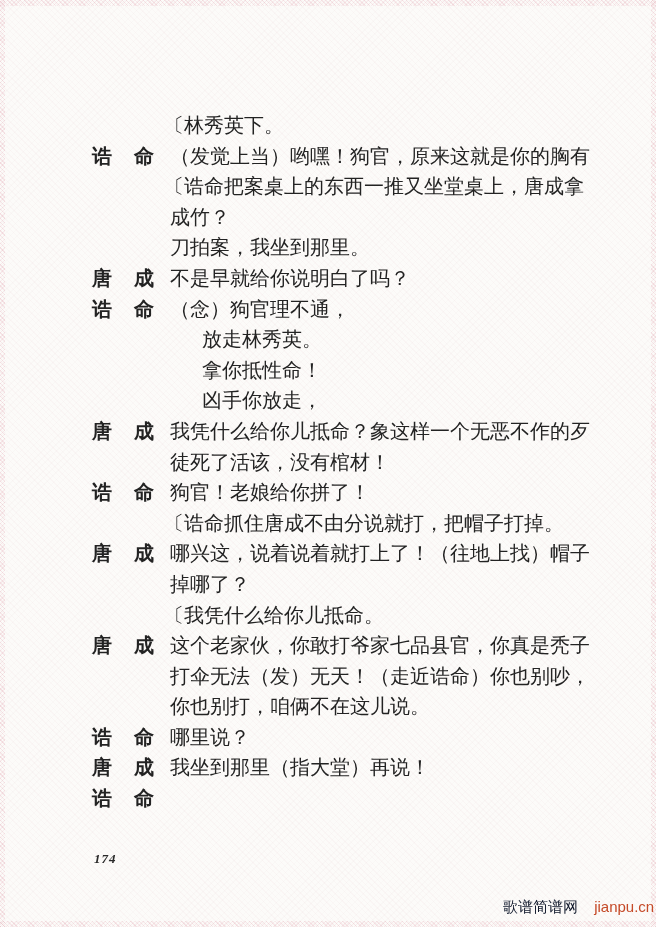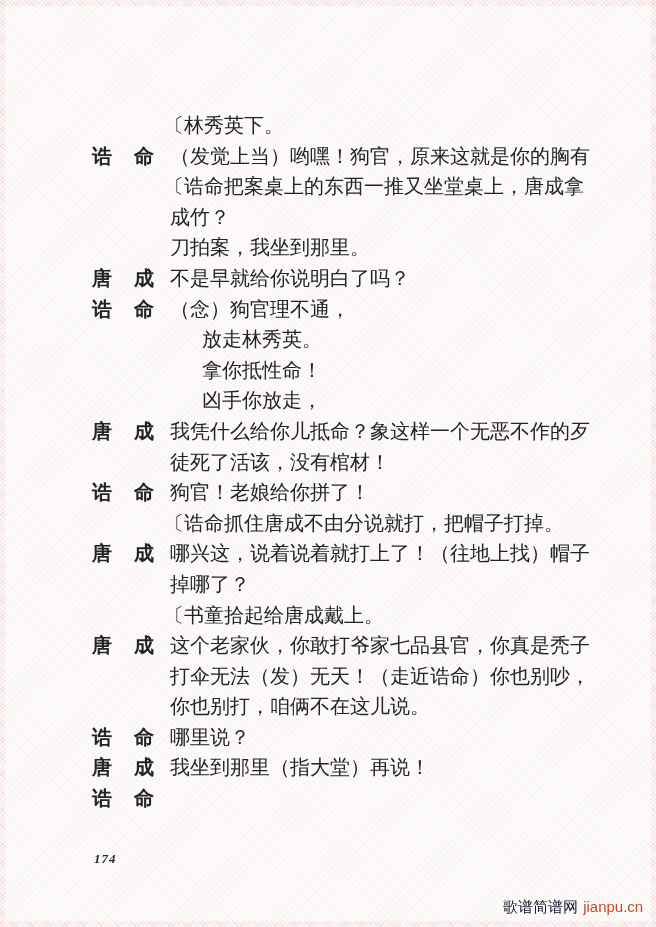--- a/index.html
+++ b/index.html
@@ -60,21 +60,21 @@
     letter-spacing: 1px;
     color: #2a2a2a;
   }
   .watermark {
     position: absolute; left: 503px; top: 898px;
     font-size: 15px; line-height: 18px;
     font-family: "Liberation Sans", "DejaVu Sans", sans-serif;
     white-space: nowrap;
   }
   .watermark .wm-name { color: #0f172a; }
-  .watermark .wm-url  { color: #c54a28; margin-left: 1px; }
+  .watermark .wm-url  { color: #c54a28; margin-left: 12px; }
 </style>
 </head>
 <body>
 
 <div class="page">
   <div class="edge top"></div>
   <div class="edge bottom"></div>
   <div class="edge left"></div>
   <div class="edge right"></div>
 
@@ -138,21 +138,21 @@
       <div class="line dialogue">
       <span class="speaker">唐　成</span>
       <span class="text">哪兴这，说着说着就打上了！（往地上找）帽子</span>
     </div>
       <div class="line cont">
 
       <span class="text">掉哪了？</span>
     </div>
       <div class="line stage">
 
-      <span class="text">〔书童拾起给唐成戴上。</span>
+      <span class="text">〔我凭什么给你儿抵命。</span>
     </div>
       <div class="line dialogue">
       <span class="speaker">唐　成</span>
       <span class="text">这个老家伙，你敢打爷家七品县官，你真是秃子</span>
     </div>
       <div class="line cont">
 
       <span class="text">打伞无法（发）无天！（走近诰命）你也别吵，</span>
     </div>
       <div class="line cont">

